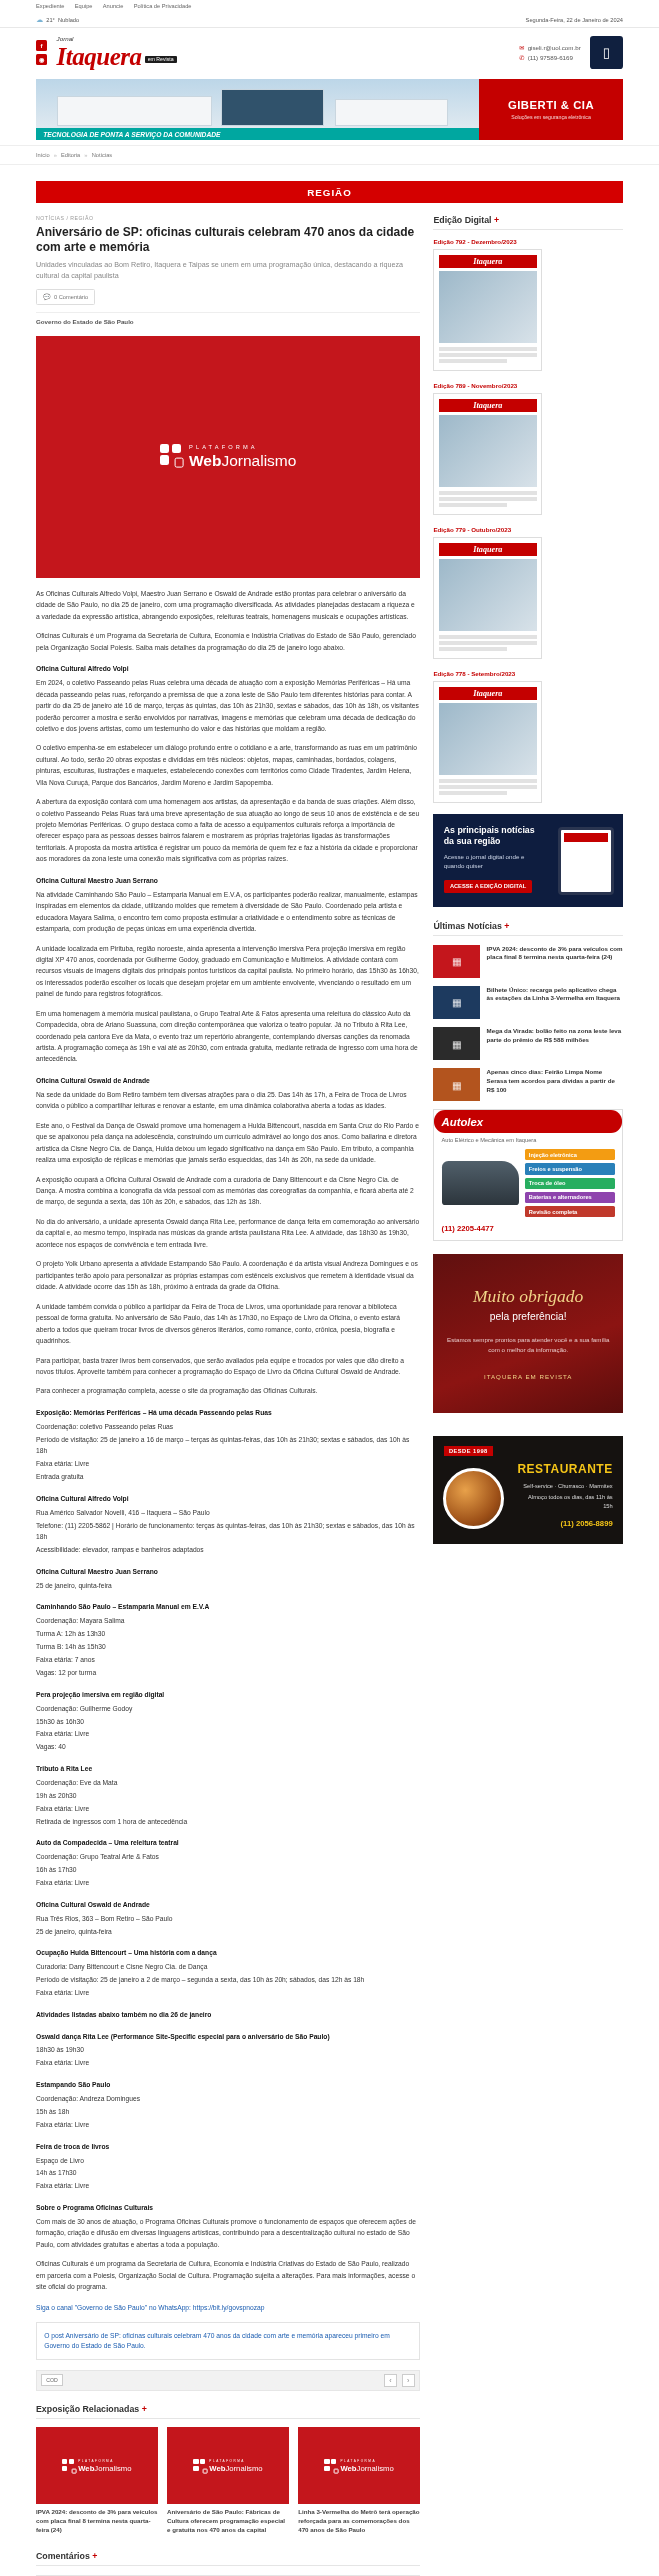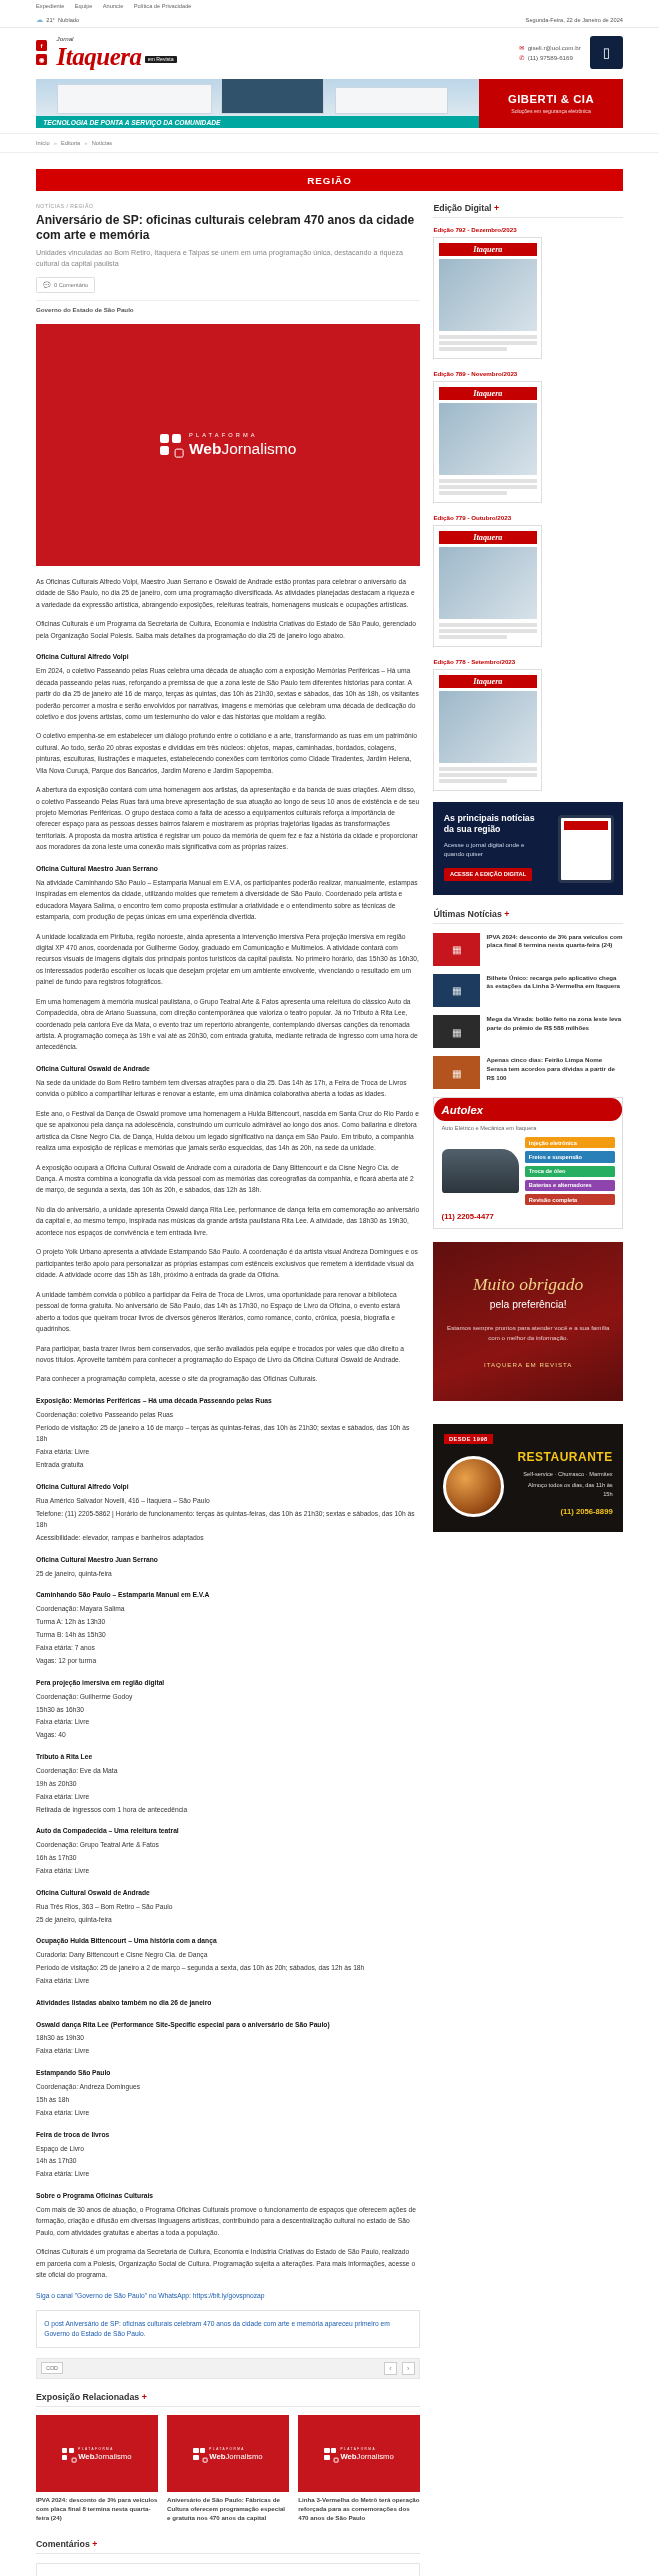--- a/index.html
+++ b/index.html
@@ -22,21 +22,21 @@
   .hsq { width:11.3px; height:11.3px; background:#c40000; color:#fff; font-size:6.2px; display:flex; align-items:center; justify-content:center; border-radius:1.5px; font-weight:bold; text-decoration:none; }
   .logo { line-height:1; }
   .logo-top { display:block; font-size:6.2px; color:#333; font-style:italic; margin-bottom:1px; }
   .logo-main { font-family:"Liberation Serif", serif; font-style:italic; font-weight:bold; color:#c40000; font-size:25px; letter-spacing:-0.5px; }
   .logo-badge { display:inline-block; background:#1d1d1d; color:#fff; font-size:5.2px; padding:1px 3.1px; border-radius:1px; margin-left:3.1px; vertical-align:super; }
   .header-contact { margin-left:auto; font-size:6.2px; color:#555; display:flex; flex-direction:column; gap:3.6px; }
   .hc-ic { color:#c40000; margin-right:3.1px; }
   .header-app { width:33px; height:33px; background:#10203f; border-radius:3.1px; display:flex; align-items:center; justify-content:center; color:#fff; font-size:13.4px; text-decoration:none; }
 
   
-  .adbanner { display:flex; position:relative; height:49px; margin:2.1px 0 0; text-decoration:none; overflow:hidden; }
+  .adbanner { display:flex; position:relative; height:61px; margin:2.1px 0 0; text-decoration:none; overflow:hidden; }
   .ad-photo { flex:1; background:linear-gradient(#bcd6e8,#e8eef2); position:relative; }
   .bshape { position:absolute; background:#f4f6f8; border:0.5px solid #c9d6df; }
   .b1 { left:20.6px; bottom:14.4px; width:155px; height:30px; }
   .b2 { left:185px; bottom:14.4px; width:103px; height:37px; background:#30526b; }
   .b3 { left:299px; bottom:14.4px; width:113px; height:27px; }
   .ad-red { width:144px; background:#c40000; color:#fff; display:flex; flex-direction:column; align-items:center; justify-content:center; gap:2.6px; }
   .ad-brand { font-weight:bold; font-size:11.3px; letter-spacing:0.5px; }
   .ad-sub { font-size:5.2px; opacity:.85; }
   .ad-strip { position:absolute; left:0; bottom:0; width:443px; background:#00a7a0; color:#fff; font-size:6.7px; font-weight:bold; font-style:italic; padding:2.6px 7.2px; }
 
@@ -55,21 +55,21 @@
   
   .cat-line { font-size:5.2px; color:#999; letter-spacing:0.5px; margin-bottom:4.1px; text-transform:uppercase; }
   h1 { font-size:12px; color:#222; line-height:1.25; margin-bottom:5.2px; }
   .subtitle { font-size:7.2px; color:#888; line-height:1.5; margin-bottom:7.2px; }
   .comment-btn { display:inline-flex; gap:3.1px; align-items:center; border:0.5px solid #ddd; padding:3.1px 6.2px; font-size:5.7px; color:#777; text-decoration:none; border-radius:1.5px; margin-bottom:7.2px; }
   .cb-ic { color:#c40000; font-size:6.2px; }
   .byline { font-size:6.2px; color:#555; font-weight:bold; border-top:0.5px solid #eee; padding:5.2px 0; margin-bottom:5.2px; }
 
   
   .feature-img { height:242px; background:#c4161c; display:flex; align-items:center; justify-content:center; margin-bottom:10.3px; }
-  .wj-logo { display:flex; align-items:center; gap:8.2px; }
+  .wj-logo { display:flex; gap:8.2px; }
   .wj-grid { display:grid; grid-template-columns:9.3px 9.3px; grid-template-rows:9.3px 9.3px; gap:2.6px; }
   .wj-grid span { background:#fff; border-radius:2.1px; }
   .wj-grid span.off { background:transparent; border:1px solid #fff; transform:translate(2.6px,2.6px); }
   .wj-plat { color:#fff; font-size:5.7px; letter-spacing:3.1px; margin-bottom:2.1px; }
   .wj-name { color:#fff; font-size:15.5px; }
   .wj-name b { font-weight:bold; }
   .wj-logo.small { gap:4.1px; }
   .wj-logo.small .wj-grid { grid-template-columns:5.2px 5.2px; grid-template-rows:5.2px 5.2px; gap:1.5px; }
   .wj-logo.small .wj-grid span { border-radius:1px; }
   .wj-logo.small .wj-plat { font-size:3.1px; letter-spacing:1.5px; margin-bottom:1px; }

